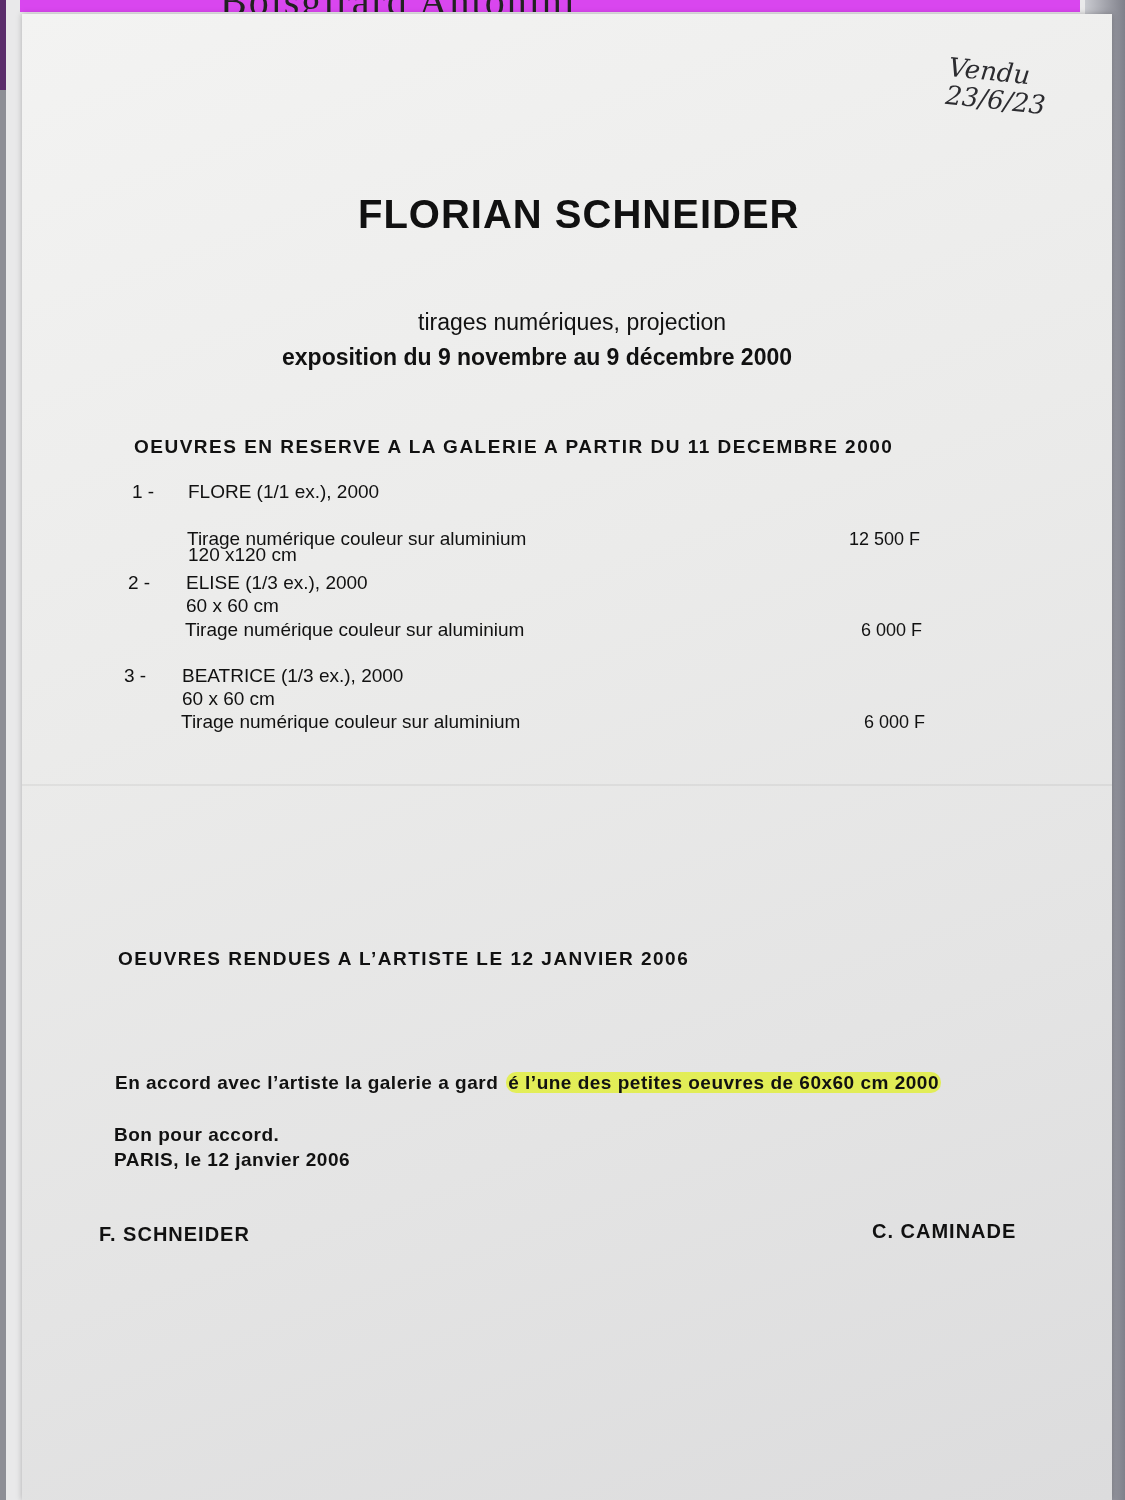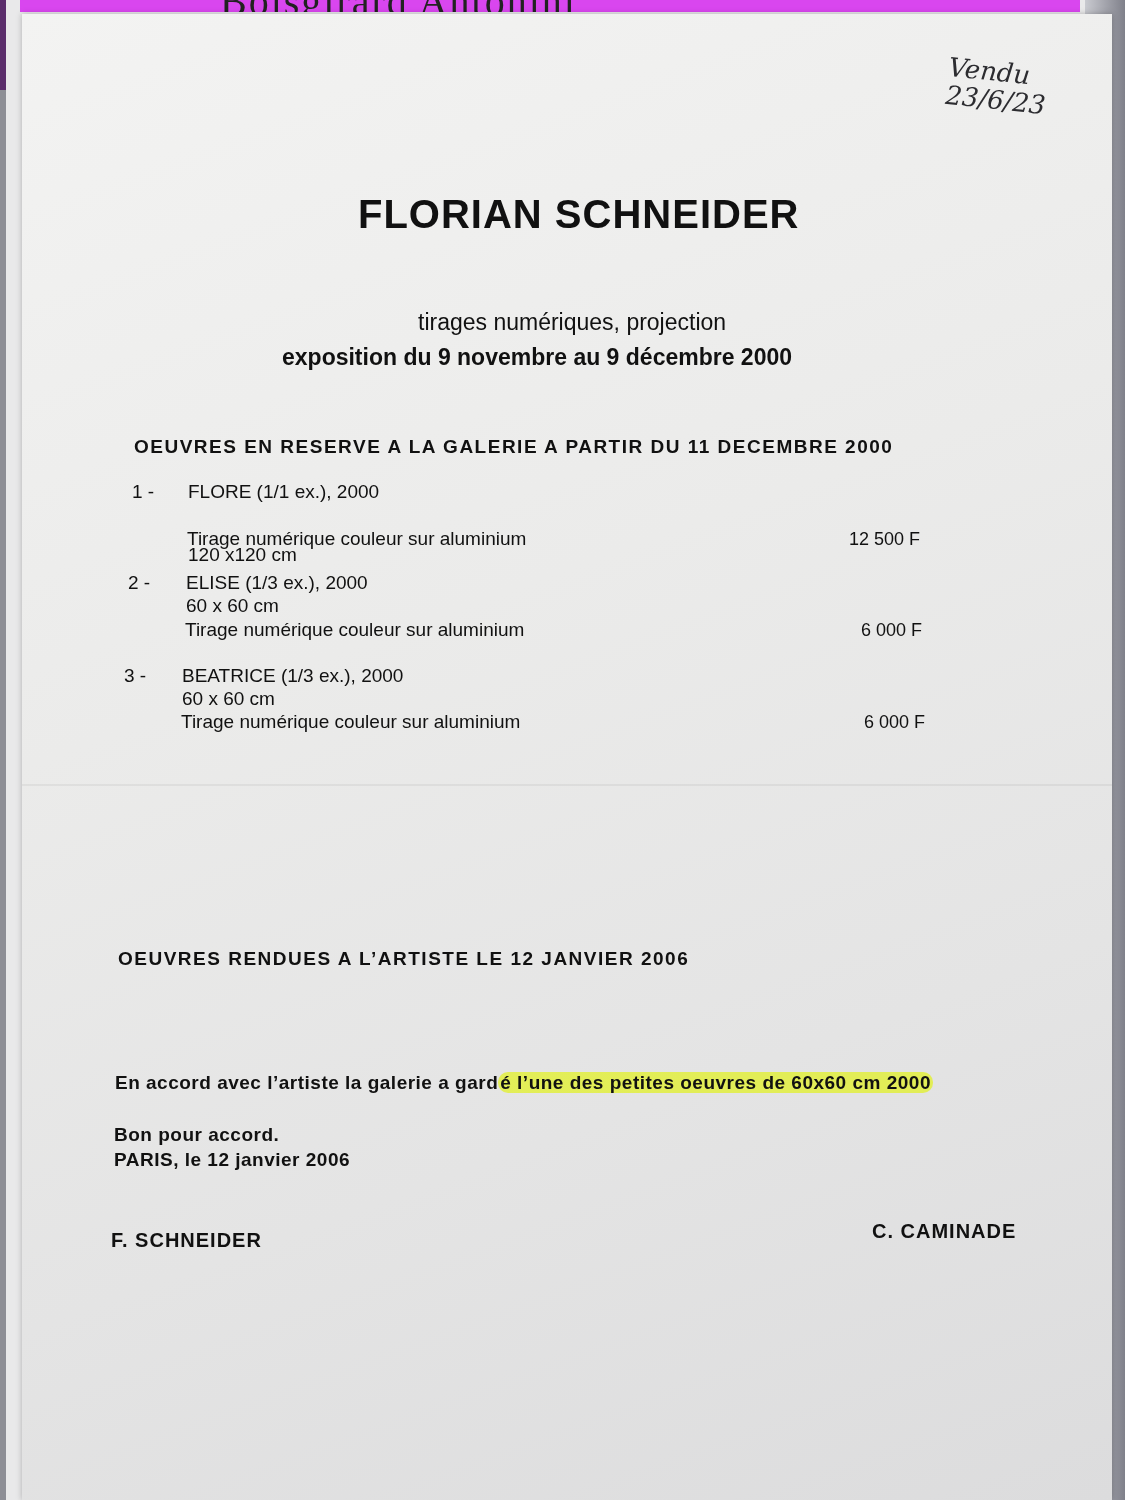--- a/index.html
+++ b/index.html
@@ -37,21 +37,21 @@
     font-size: 26px; color: #2c2c30; line-height: 28px; transform: rotate(6deg);
   }
   .title { font-size: 40px; font-weight: bold; letter-spacing: 1px; }
   .subtitle { font-size: 30px; }
   .subsub { font-size: 23px; }
   .expo { font-size: 23px; font-weight: bold; }
   .section { font-size: 19px; font-weight: bold; letter-spacing: 1.5px; }
   .item { font-size: 19px; line-height: 23px; }
   .price { font-size: 18px; }
   .para { font-size: 19px; font-weight: bold; letter-spacing: 0.5px; }
-  .highlight { background: rgba(225,240,40,0.75); border-radius: 10px; padding: 0 2px; }
+  .highlight { background: rgba(225,240,40,0.75); border-radius: 10px; padding: 0 2px; margin-left: 8px; }
   .sig { font-size: 20px; font-weight: bold; letter-spacing: 1px; }
 </style>
 </head>
 <body>
 
 <div class="underpage"></div>
 <div class="left-edge"></div>
 <div class="right-edge"></div>
 <div class="top-strip">
   <span class="top-strip-text">Boisgirard Antonini</span>
@@ -97,15 +97,15 @@
 
   <div class="abs section" style="left:96px; top:934px;">OEUVRES  RENDUES  A  L’ARTISTE  LE  12  JANVIER  2006</div>
 
   <div class="abs para" style="left:93px; top:1058px;">
     <span>En  accord  avec  l’artiste  la  galerie  a  gard</span><span class="highlight">é  l’une  des  petites  oeuvres  de  60x60  cm  2000</span>
   </div>
 
   <div class="abs para" style="left:92px; top:1110px;">Bon  pour  accord.</div>
   <div class="abs para" style="left:92px; top:1135px;">PARIS,  le  12  janvier  2006</div>
 
-  <div class="abs sig" style="left:89px; top:1209px;margin-top:6px;">F.  SCHNEIDER</div>
+  <div class="abs sig" style="left:77px; top:1209px;">F.  SCHNEIDER</div>
   <div class="abs sig" style="left:850px; top:1206px;">C.  CAMINADE</div>
 </div>
 
 </body></html>

